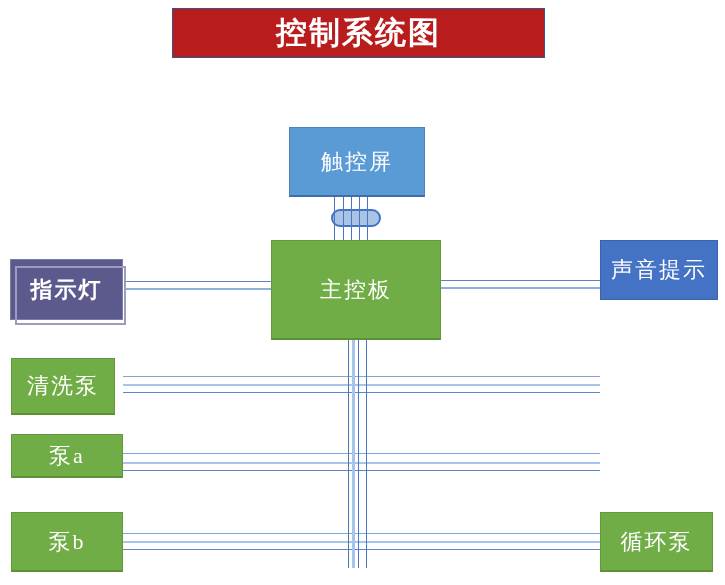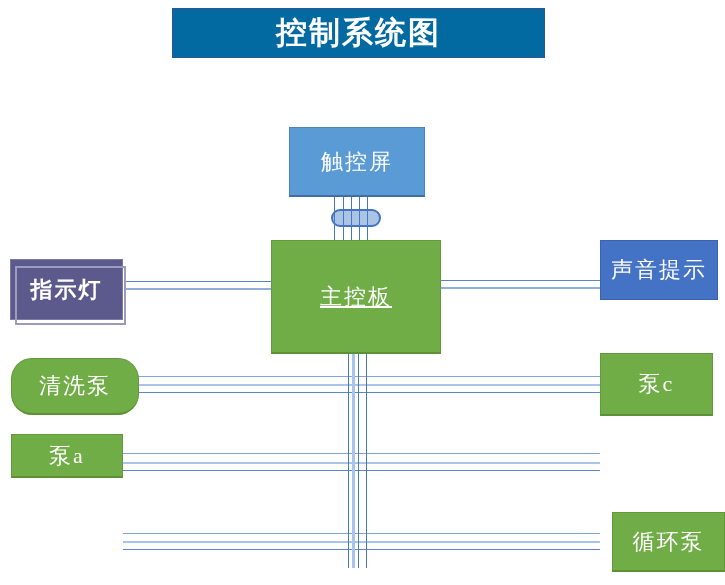--- a/index.html
+++ b/index.html
@@ -15,35 +15,34 @@
     display:flex;align-items:center;justify-content:center;
     color:#ffffff;
     box-sizing:border-box;
     text-align:center;
     z-index:3;
   }
   .node span{letter-spacing:2px;}
   
   #node-title{
     left:172px;top:8px;width:373px;height:50px;
-    background:#0369a1;border:1px solid #2F5597;
+    background:#b91c1c;border:1px solid #2F5597;
     font-size:31px;font-weight:bold;
   }
   
   #node-touchscreen{
     left:289px;top:127px;width:136px;height:70px;
     background:#5B9BD5;border:1px solid #4A84B8;border-bottom:2px solid #3E6EA5;
     font-size:22px;
   }
   
   #node-mainboard{
-    left:271px;top:240px;width:170px;height:114px;
+    left:271px;top:240px;width:170px;height:100px;
     background:#70AD47;border:1px solid #63983C;border-bottom:2px solid #5E9136;
     font-size:22px;
-    text-decoration:underline;
   }
   
   #node-indicator{
     left:10px;top:259px;width:113px;height:61px;
     background:#5C5A8C;border:1px solid #7C7BA3;
     font-size:22px;font-weight:bold;
   }
   #node-indicator::after{
     content:"";position:absolute;left:4px;top:6px;
     width:100%;height:100%;
@@ -54,26 +53,26 @@
   #node-sound{
     left:600px;top:240px;width:118px;height:60px;
     background:#4472C4;border:1px solid #3A63AC;
     font-size:22px;
   }
   
   .green-box{
     background:#70AD47;border:1px solid #63983C;border-bottom:2px solid #5E9136;
     font-size:22px;
   }
-  #node-wash-pump{left:11px;top:358px;width:128px;height:57px;border-radius:21px;}
+  #node-wash-pump{left:11px;top:358px;width:104px;height:57px;}
   #node-pump-a{left:11px;top:434px;width:112px;height:44px;}
   #node-pump-b{left:11px;top:512px;width:112px;height:60px;}
   #node-pump-c{left:600px;top:353px;width:113px;height:63px;}
   #node-pump-d{left:600px;top:433px;width:113px;height:62px;}
-  #node-circ-pump{left:600px;top:512px;width:113px;height:60px;margin-left:12px;}
+  #node-circ-pump{left:600px;top:512px;width:113px;height:60px;}
   
   #connector-pill{
     position:absolute;left:331px;top:209px;width:50px;height:18px;
     background:#A9C4E4;border:2px solid #4472C4;border-radius:11px;
     box-sizing:border-box;z-index:1;
   }
   
   #lines{position:absolute;left:0;top:0;width:725px;height:585px;z-index:2;}
   .hline,.vline{position:absolute;}
 </style>
@@ -105,24 +104,24 @@
   </div>
 
   <div class="node green-box" id="node-wash-pump">
     <span>清洗泵</span>
   </div>
 
   <div class="node green-box" id="node-pump-a">
     <span>泵a</span>
   </div>
 
+  <div class="node green-box" id="node-pump-b">
+    <span>泵b</span>
+  </div>
 
-  <div class="node green-box" id="node-pump-c">
-    <span>泵c</span>
-  </div>
 
 
   <div class="node green-box" id="node-circ-pump">
     <span>循环泵</span>
   </div>
 
   <div id="lines">
       <div class="hline" style="left: 124px; width: 147px; top: 281px; height: 1px; background: rgb(91, 132, 198);"></div>
       <div class="hline" style="left: 124px; width: 147px; top: 288px; height: 2px; background: rgb(143, 175, 220);"></div>
       <div class="hline" style="left: 441px; width: 159px; top: 280px; height: 1px; background: rgb(91, 132, 198);"></div>

